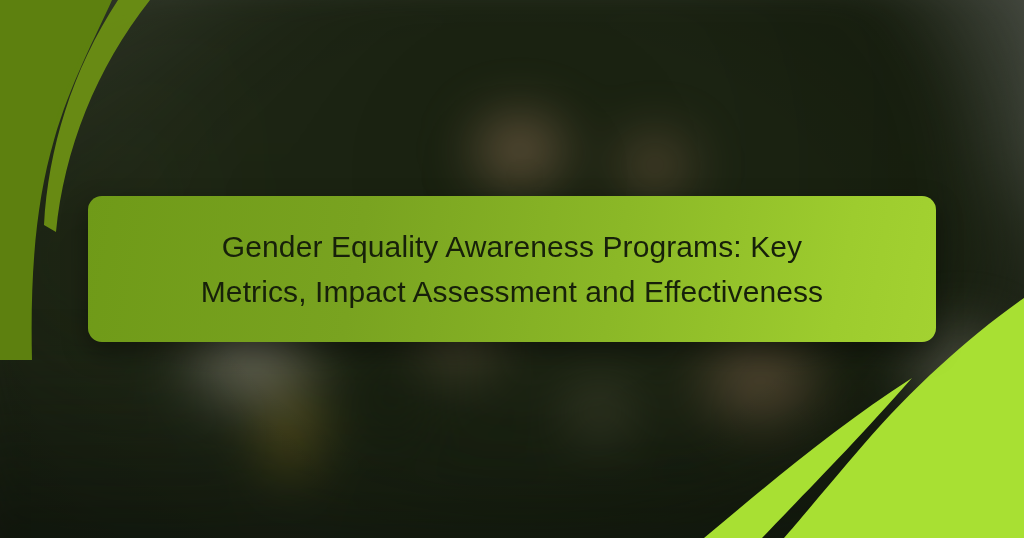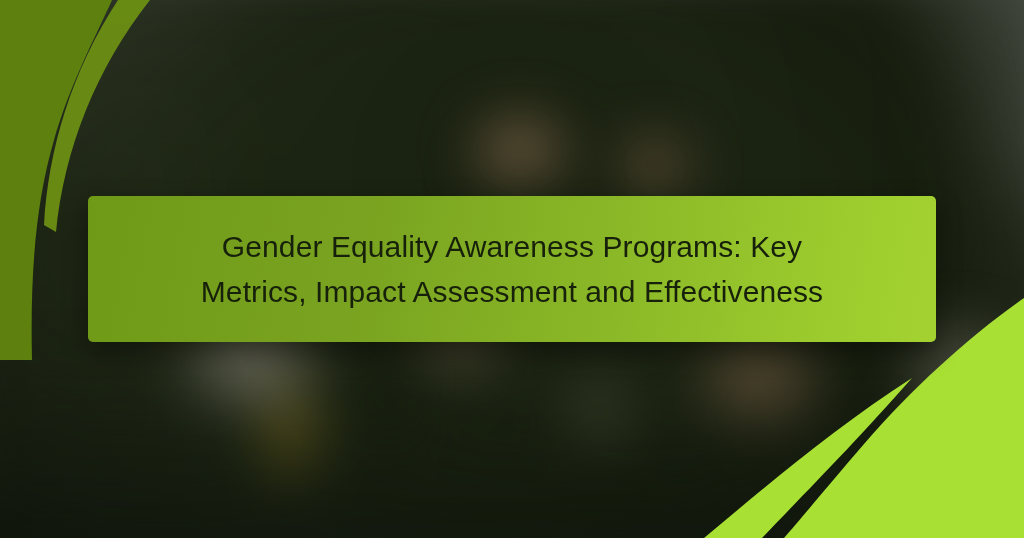--- a/index.html
+++ b/index.html
@@ -82,21 +82,21 @@
   #corner-tl { left:0; top:0; }
   #corner-br { right:0; bottom:0; }
 
   
   #title-card {
     position:absolute;
     left:88px;
     top:196px;
     width:848px;
     height:146px;
-    border-radius:5px;
+    border-radius:14px;
     background:linear-gradient(100deg, #6f9a18 0%, #79a320 32%, #8bb827 62%, #9dcc2e 88%, #a3d231 100%);
     box-shadow:0 10px 26px rgba(0,0,0,0.38);
     display:flex;
     align-items:center;
     justify-content:center;
   }
 
   #title-text {
     width:700px;
     text-align:center;

